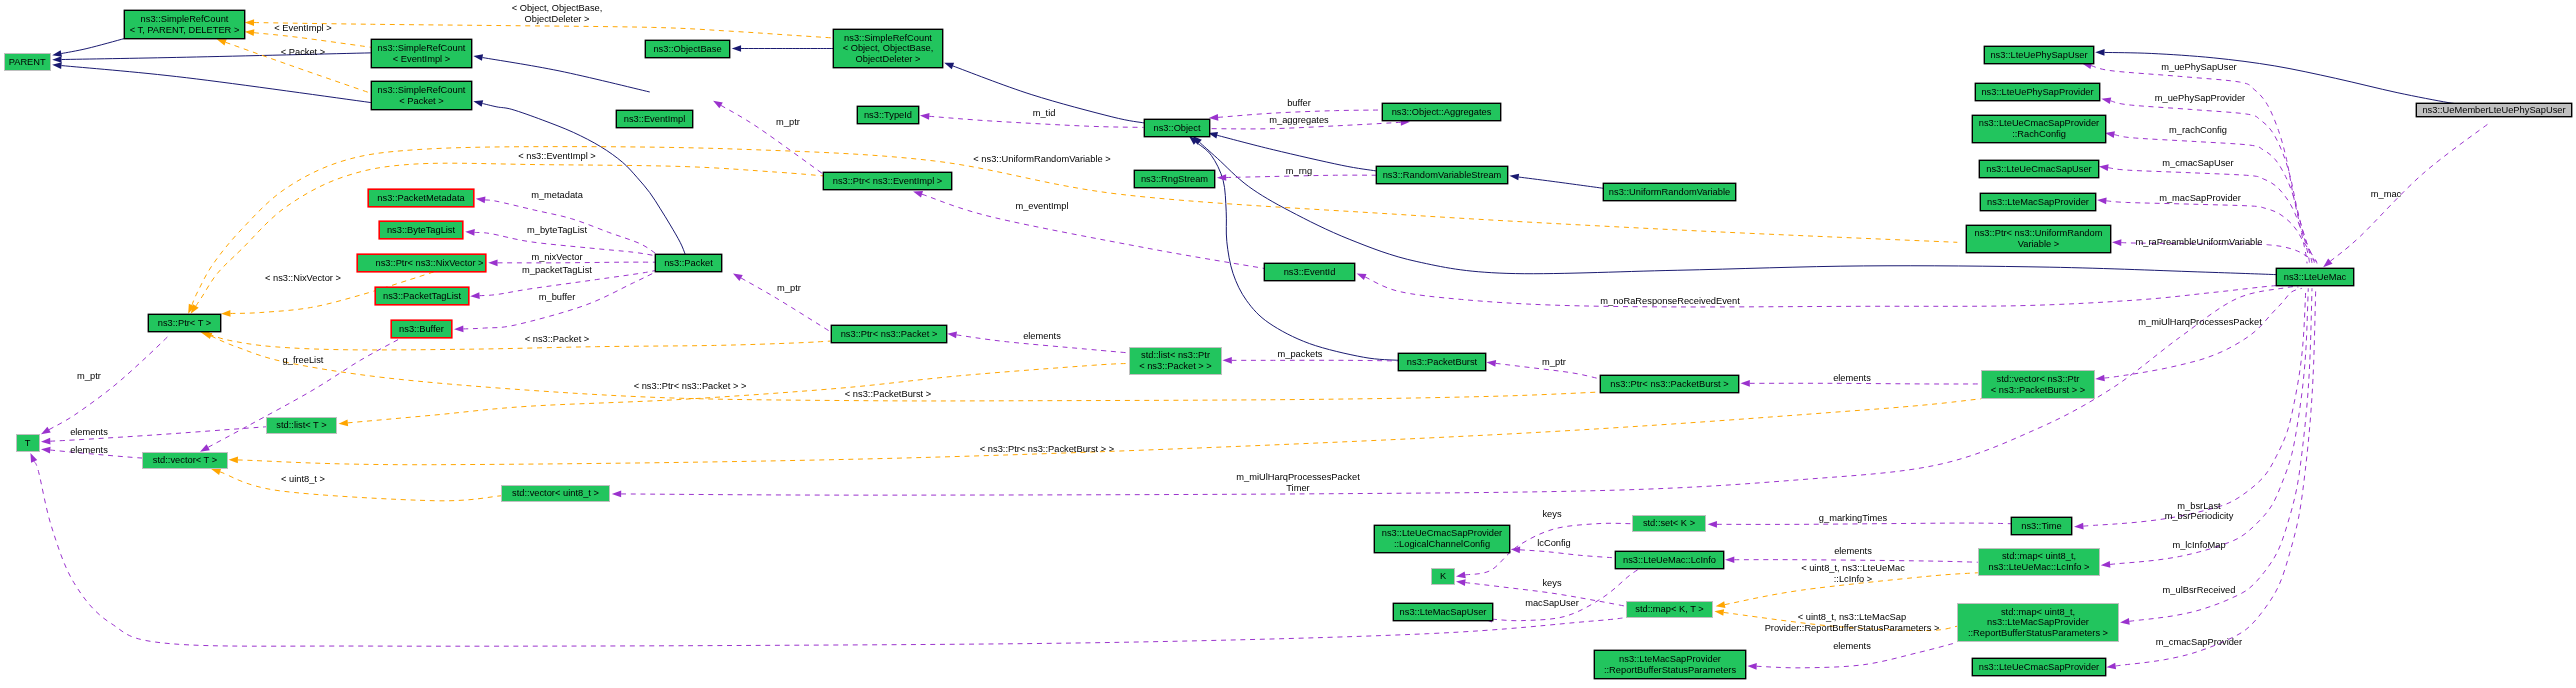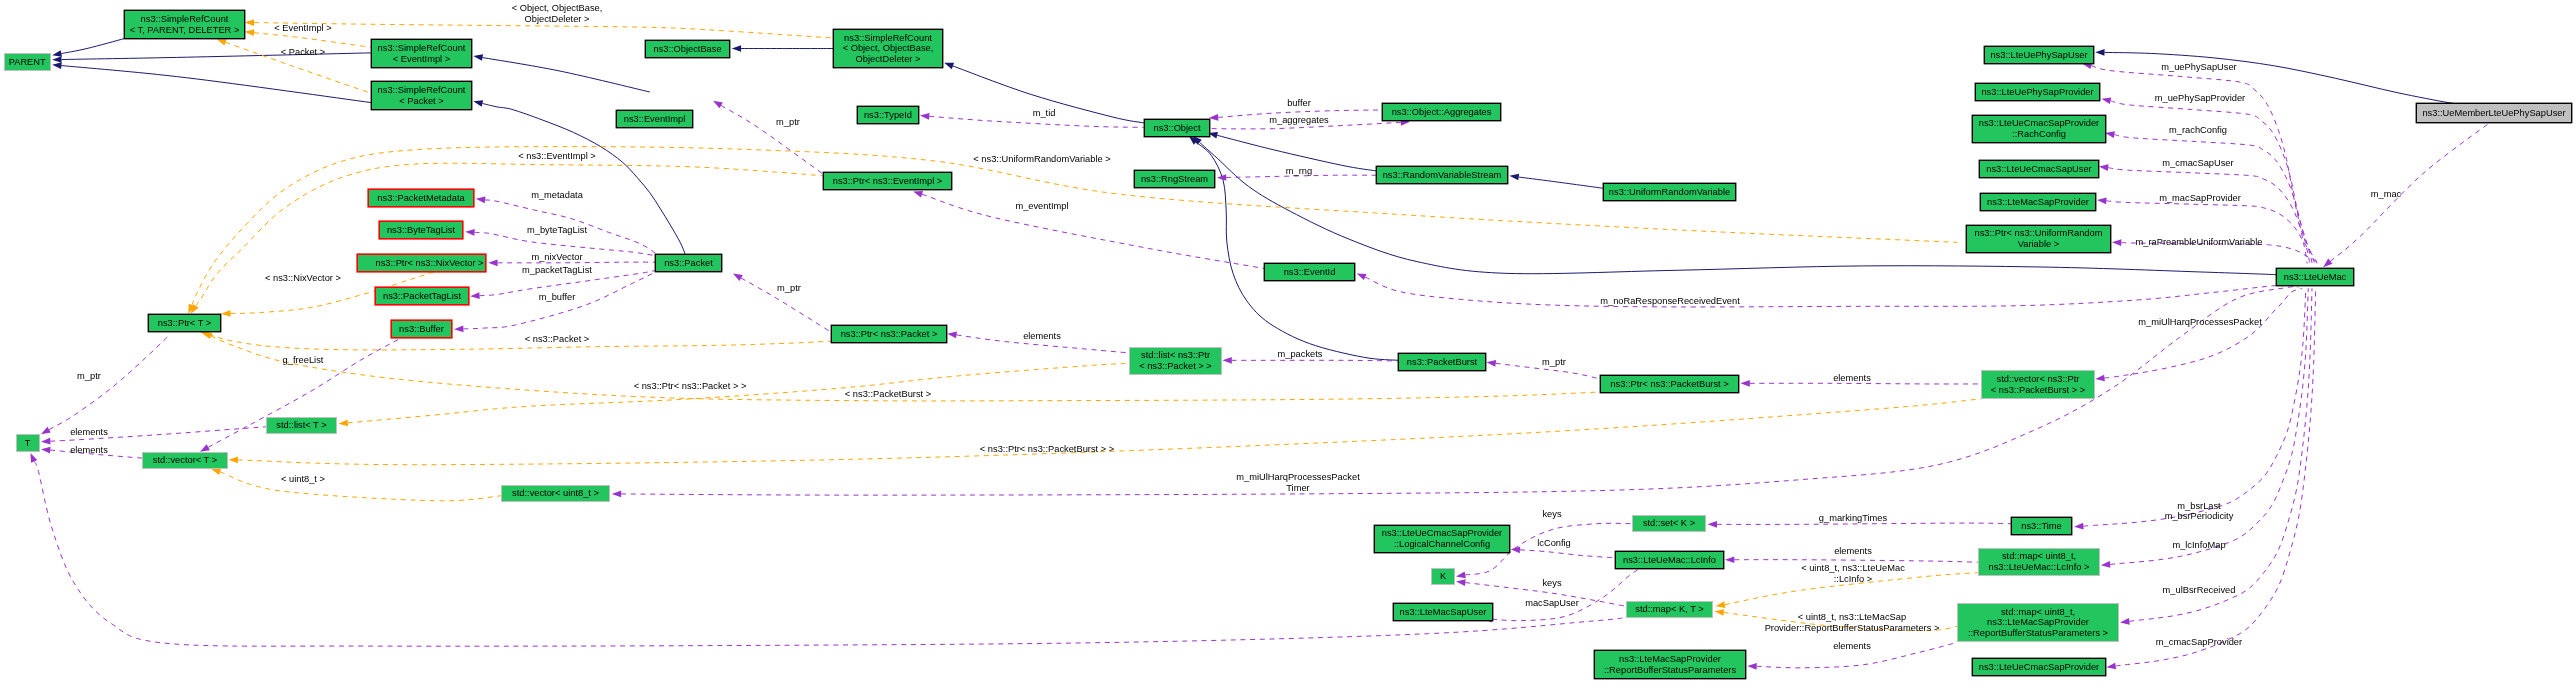--- a/index.html
+++ b/index.html
@@ -206,21 +206,21 @@
       <div class="nodebox grey" style="left: 1957px; top: 603px; width: 162px; height: 39px;"><div>std::map&lt; uint8_t,</div><div>ns3::LteMacSapProvider</div><div>::ReportBufferStatusParameters &gt;</div></div>
       <div class="nodebox black" style="left: 1594px; top: 650px; width: 152px; height: 29px;"><div>ns3::LteMacSapProvider</div><div>::ReportBufferStatusParameters</div></div>
       <div class="nodebox black" style="left: 1972px; top: 658px; width: 134px; height: 18px;"><div>ns3::LteUeCmacSapProvider</div></div>
       <div class="nodebox black" style="left: 1984px; top: 46px; width: 110px; height: 18px;"><div>ns3::LteUePhySapUser</div></div>
       <div class="nodebox black" style="left: 1975px; top: 83px; width: 125px; height: 18px;"><div>ns3::LteUePhySapProvider</div></div>
       <div class="nodebox black" style="left: 1972px; top: 115px; width: 134px; height: 28px;"><div>ns3::LteUeCmacSapProvider</div><div>::RachConfig</div></div>
       <div class="nodebox black" style="left: 1979px; top: 160px; width: 120px; height: 18px;"><div>ns3::LteUeCmacSapUser</div></div>
       <div class="nodebox black" style="left: 1980px; top: 193px; width: 116px; height: 18px;"><div>ns3::LteMacSapProvider</div></div>
       <div class="nodebox black" style="left: 1966px; top: 225px; width: 145px; height: 28px;"><div>ns3::Ptr&lt; ns3::UniformRandom</div><div>Variable &gt;</div></div>
       <div class="nodebox black" style="left: 2276px; top: 268px; width: 78px; height: 18px; text-align: right;"><div>ns3::LteUeMac</div></div>
-      <div class="nodebox blackfill" style="left: 2416px; top: 103px; width: 156px; height: 20px;"><div>ns3::UeMemberLteUePhySapUser</div></div>
+      <div class="nodebox blackfill" style="left: 2416px; top: 103px; width: 156px; height: 14px;"><div>ns3::UeMemberLteUePhySapUser</div></div>
     </div>
   <div id="label-layer">
       <div class="edgelabel" style="left: 303px; top: 23px;"><div>&lt; EventImpl &gt;</div></div>
       <div class="edgelabel" style="left: 303px; top: 47px;"><div>&lt; Packet &gt;</div></div>
       <div class="edgelabel" style="left: 557px; top: 3.1px;"><div>&lt; Object, ObjectBase,</div><div>ObjectDeleter &gt;</div></div>
       <div class="edgelabel" style="left: 557px; top: 151px;"><div>&lt; ns3::EventImpl &gt;</div></div>
       <div class="edgelabel" style="left: 303px; top: 273px;"><div>&lt; ns3::NixVector &gt;</div></div>
       <div class="edgelabel" style="left: 557px; top: 334px;"><div>&lt; ns3::Packet &gt;</div></div>
       <div class="edgelabel" style="left: 690px; top: 381px;"><div>&lt; ns3::Ptr&lt; ns3::Packet &gt; &gt;</div></div>
       <div class="edgelabel" style="left: 888px; top: 389px;"><div>&lt; ns3::PacketBurst &gt;</div></div>

